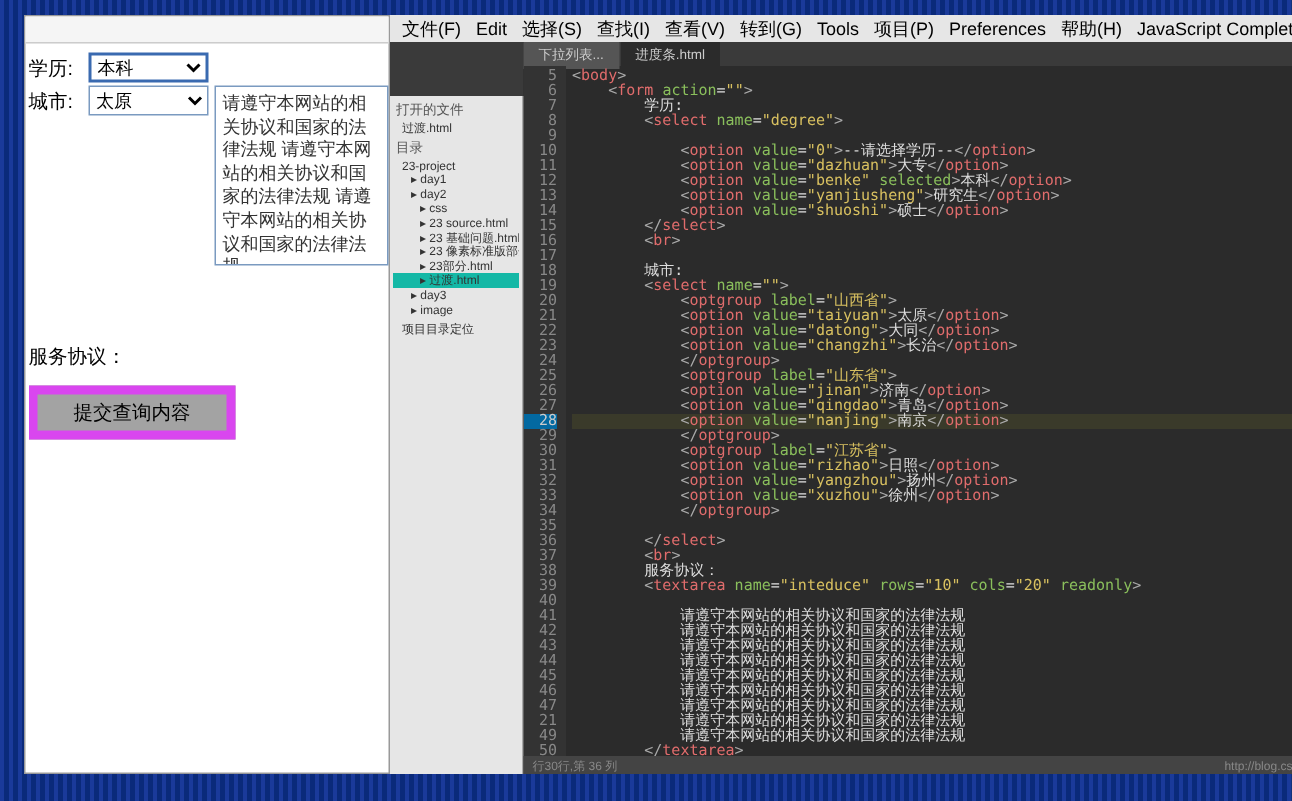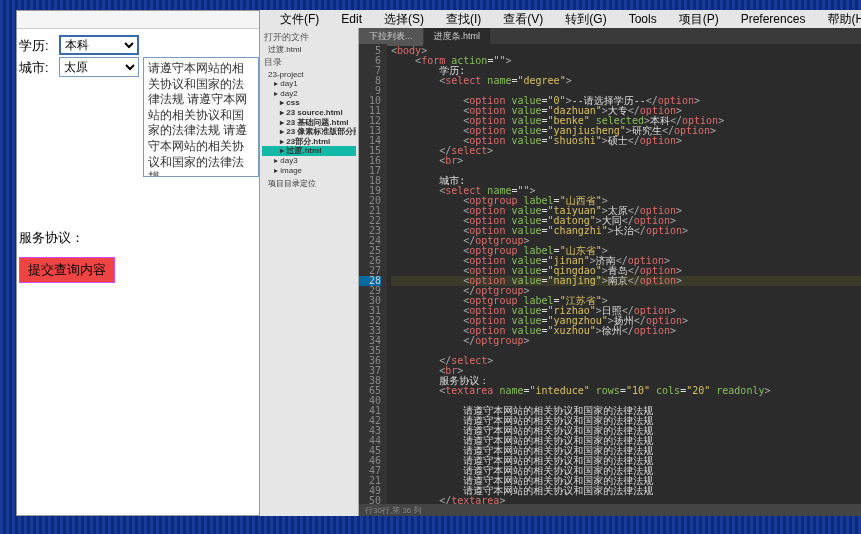--- a/index.html
+++ b/index.html
@@ -10,31 +10,31 @@
 .left-toolbar { height: 18px; border-bottom: 1px solid #ccc; background: #f5f5f5; }
 .form-area { padding: 6px 0 6px 0; font-size: 13px; color: #000; }
 .form-row { display: flex; align-items: flex-start; margin-bottom: 2px; padding: 0 0 0 2px; }
 .form-label { width: 40px; text-align: left; padding-top: 2px; }
 .form-row select { width: 80px; height: 20px; border: 1px solid #7a9ac0; background: #fff; font-size: 12px; }
 .form-row select.degree { border: 2px solid #3a6ab0; }
 .textarea-wrap { width: 116px; height: 120px; border: 1px solid #7a9ac0; background: #fff; overflow-y: scroll; padding: 3px 4px; font-size: 12px; line-height: 1.3; color: #333; }
 .textarea-wrap::-webkit-scrollbar { width: 16px; }
 .textarea-wrap::-webkit-scrollbar-thumb { background: #c0c0c0; border: 1px solid #888; }
 .textarea-wrap::-webkit-scrollbar-track { background: #eee; }
-.submit-btn { margin: 8px 0 0 2px; padding: 3px 8px; background: #ef4444; border: 1px solid #d946ef; font-size: 13px; cursor: pointer; }
+.submit-btn { margin: 8px 0 0 2px; padding: 3px 24px; background: #a3a3a3; border: 6px solid #d946ef; font-size: 13px; cursor: pointer; }
 .right-pane { flex: 1; display: flex; flex-direction: column; background: #3a3a3a; color: #ddd; }
 .menu-bar { height: 18px; background: #e6e6e6; color: #000; display: flex; align-items: center; padding: 0 4px; font-size: 12px; gap: 2px; }
-.menu-item { padding: 0 4px; cursor: pointer; white-space: nowrap; margin-left: 12px; }
+.menu-item { padding: 0 4px; cursor: pointer; white-space: nowrap; }
 .editor-body { flex: 1; display: flex; overflow: hidden; }
-.sidebar { width: 99px; background: #e6e6e6; color: #333; font-size: 9px; padding: 2px; border-right: 1px solid #aaa; overflow: hidden; }
+.sidebar { width: 89px; background: #e6e6e6; color: #333; font-size: 9px; padding: 2px; border-right: 1px solid #aaa; overflow: hidden; margin-top: 36px; }
 .sidebar-title { font-size: 9px; color: #555; padding: 1px 2px; }
 .tree-item { padding: 0 0 0 6px; white-space: nowrap; overflow: hidden; line-height: 1.2; font-size: 8px; }
 .tree-item.sel { background: #14b8a6; }
 .tree-indent { padding-left: 12px; }
-.tree-indent2 { padding-left: 18px; font-weight: bold; }
+.tree-indent2 { padding-left: 18px; }
 .code-area { flex: 1; display: flex; flex-direction: column; background: #2b2b2b; }
 .tab-bar { height: 16px; background: #3a3a3a; display: flex; align-items: center; font-size: 9px; }
 .tab { padding: 3px 10px; background: #555; color: #ccc; margin-right: 1px; border-radius: 2px 2px 0 0; }
 .tab.active { background: #2b2b2b; text-align: center; }
 .code-scroll { flex: 1; overflow-y: auto; display: flex; font-family: Consolas, monospace; font-size: 10px; line-height: 1.0; }
 .gutter { width: 28px; background: #333; color: #888; text-align: right; padding: 2px 6px 2px 0; user-select: none; }
 .gutter div { height: 10px; }
 .gutter div.hl { background: #0369a1; color: #ccc; }
 .code { flex: 1; padding: 2px 4px; white-space: pre; color: #ddd; }
 .code .line { height: 10px; display: block; }
@@ -147,21 +147,21 @@
               <div>29</div>
               <div>30</div>
               <div>31</div>
               <div>32</div>
               <div>33</div>
               <div>34</div>
               <div>35</div>
               <div>36</div>
               <div>37</div>
               <div>38</div>
-              <div>65</div>
+              <div>39</div>
               <div>40</div>
               <div>41</div>
               <div>42</div>
               <div>43</div>
               <div>44</div>
               <div>45</div>
               <div>46</div>
               <div>47</div>
               <div>21</div>
               <div>49</div>

